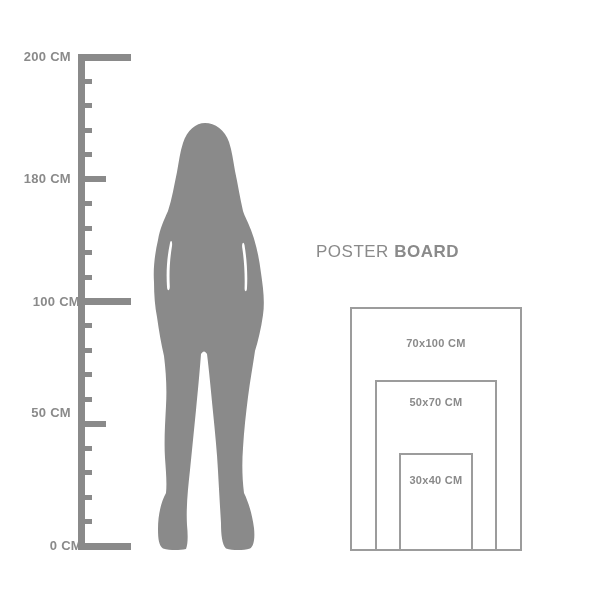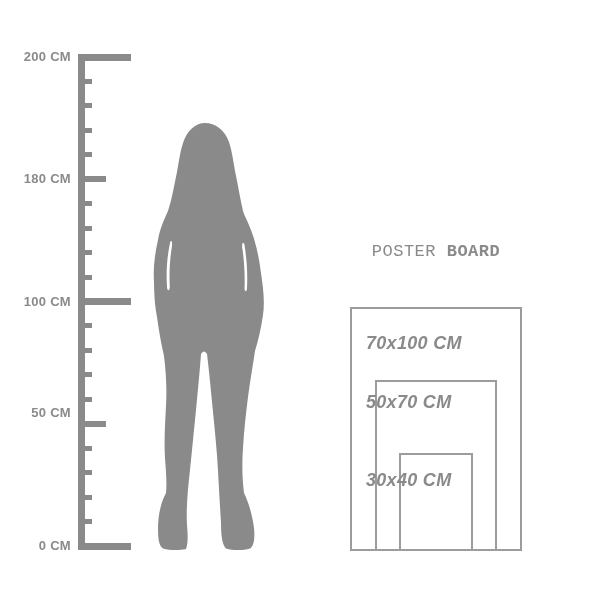--- a/index.html
+++ b/index.html
@@ -39,48 +39,46 @@
     position: absolute;
     left: 150px;
     top: 120px;
   }
   
   .board-title {
     position: absolute;
     left: 316px;
     top: 242px;
     width: 240px;
-    text-align: center;
+    text-align: left;
     font-size: 17px;
     letter-spacing: 0.5px;
     color: var(--gray, #8a8a8a);
     font-weight: 400;
     white-space: nowrap;
-    font-family: Liberation Mono, monospace;
   }
   .board-title .bold {
     font-weight: 700;
   }
   .board-rect {
     position: absolute;
     box-sizing: border-box;
     border: 2px solid var(--outline, #9c9c9c);
     background: transparent;
   }
   .board-label {
     position: absolute;
     width: 140px;
-    text-align: left;
+    text-align: center;
     color: var(--gray, #8a8a8a);
-    font-size: 18px;
+    font-size: 11px;
     font-weight: 700;
     letter-spacing: 0.3px;
     line-height: 18px;
     white-space: nowrap;
-    font-style: italic;
   }
 </style>
 </head>
 <body>
 
 <div class="canvas" style="--bg: #ffffff; --gray: #8a8a8a; --outline: #9c9c9c;">
 
   <div>
     <div class="ruler-bar" id="ruler-bar" style="left: 78px; top: 54px; width: 7px; height: 495px;"></div>
     <div id="ruler-ticks">
@@ -102,23 +100,23 @@
         <div class="ruler-tick" style="left: 78px; top: 176.25px; width: 28px; height: 6px;"></div>
         <div class="ruler-tick" style="left: 78px; top: 152.3px; width: 14px; height: 5px;"></div>
         <div class="ruler-tick" style="left: 78px; top: 127.85px; width: 14px; height: 5px;"></div>
         <div class="ruler-tick" style="left: 78px; top: 103.4px; width: 14px; height: 5px;"></div>
         <div class="ruler-tick" style="left: 78px; top: 78.95px; width: 14px; height: 5px;"></div>
         <div class="ruler-tick" style="left: 78px; top: 53.5px; width: 53px; height: 7px;"></div>
       </div>
     <div id="ruler-labels">
         <div class="ruler-label" style="left: 7px; width: 64px; top: 48px;">200 CM</div>
         <div class="ruler-label" style="left: 7px; width: 64px; top: 170.25px;">180 CM</div>
-        <div class="ruler-label" style="left: 7px; width: 64px; top: 292.5px;">100 CM</div>
+        <div class="ruler-label" style="left: 16px; width: 64px; top: 292.5px;">100 CM</div>
         <div class="ruler-label" style="left: 7px; width: 64px; top: 404px;">50 CM</div>
-        <div class="ruler-label" style="left: 7px; width: 64px; top: 537px;">0 CM</div>
+        <div class="ruler-label" style="left: 18px; width: 64px; top: 537px;">0 CM</div>
       </div>
   </div>
 
   <svg class="figure-svg" width="118" height="433" viewBox="150 120 118 433" aria-hidden="true">
     <path id="silhouette-path" fill-rule="evenodd" d="M205,123
              C196,123 187,130 183,143
              C180,152 179,161 177,172
              C174,186 172,199 168,211
              C164,220 160,228 158,240
              C155,253 153,268 154,282

